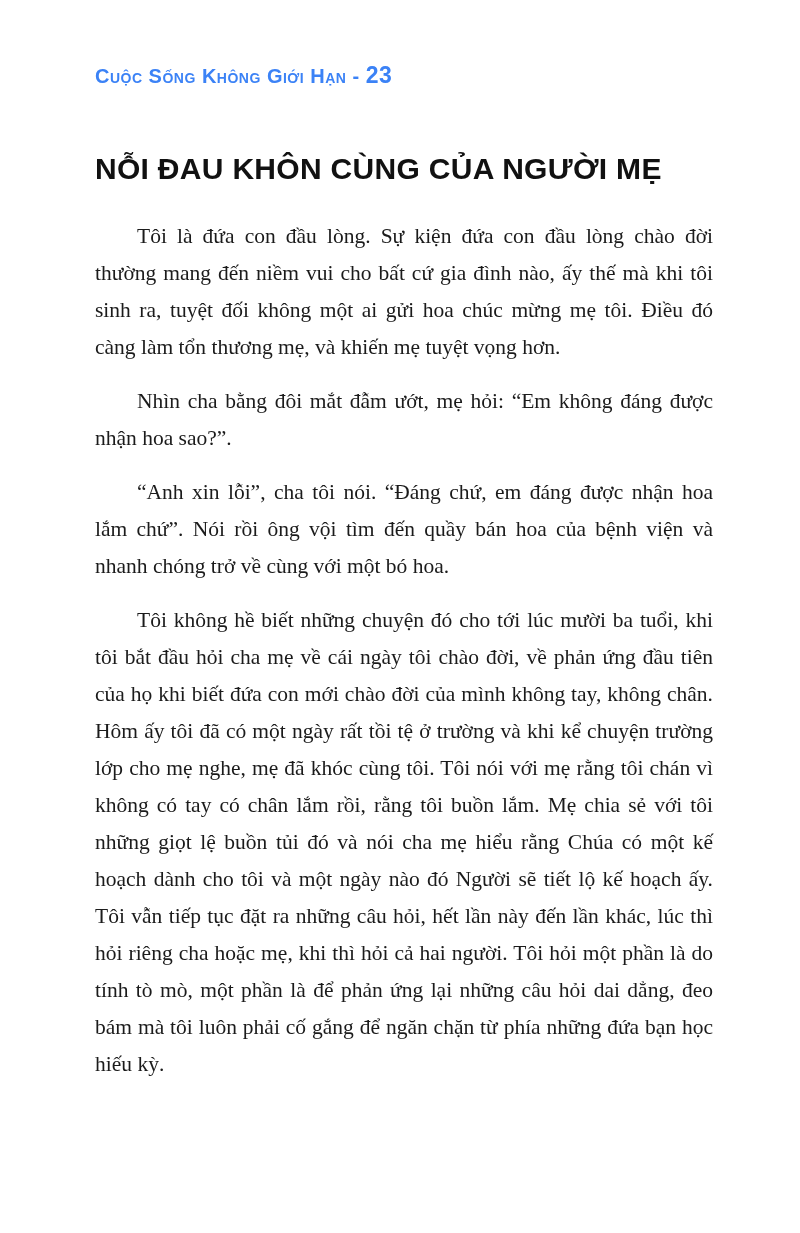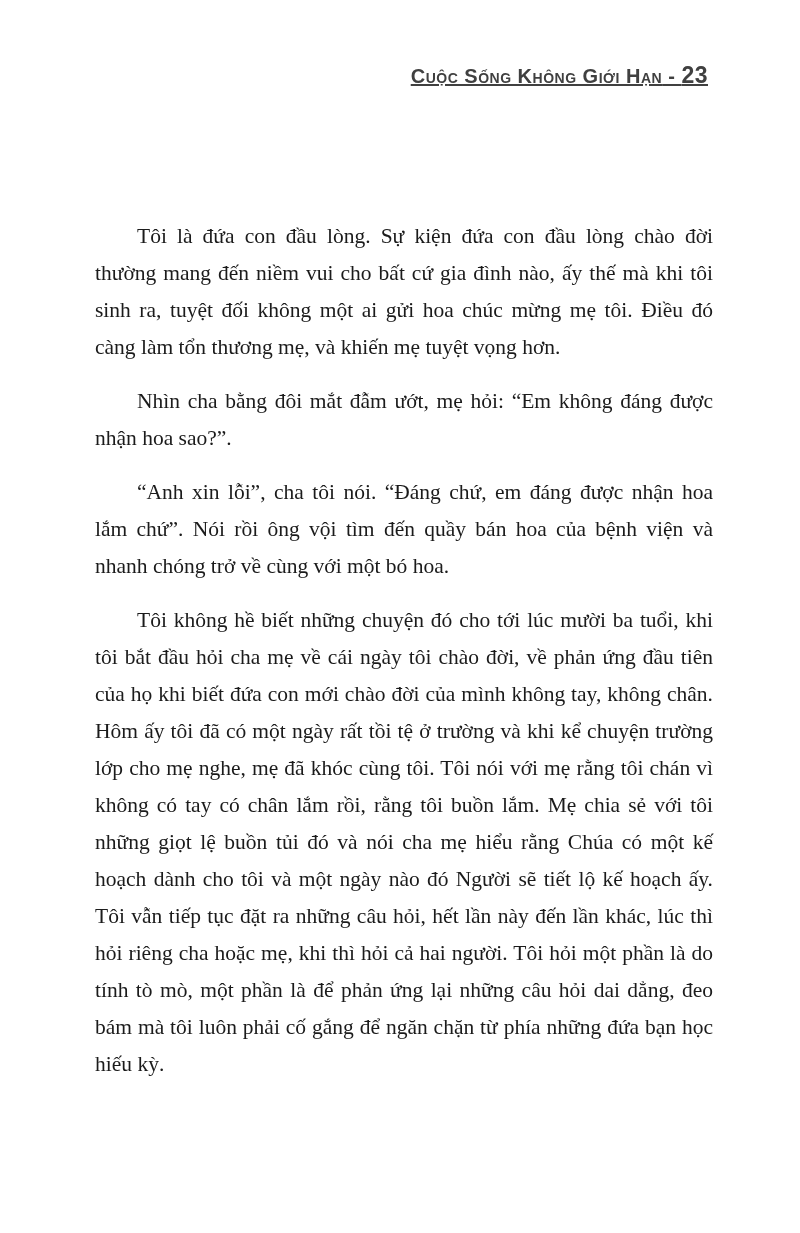--- a/index.html
+++ b/index.html
@@ -15,29 +15,28 @@
     background: #ffffff;
     color: #1a1a1a;
     overflow: hidden;
     box-sizing: border-box;
   }
   .running-header {
     position: absolute;
     top: 62px;
     left: 95px;
     right: 92px;
-    text-align: right;
+    text-align: left;
     font-family: "Liberation Sans", sans-serif;
     font-variant-caps: small-caps;
     font-weight: 700;
     font-size: 20px;
     letter-spacing: 0.5px;
-    color: #404040;
+    color: #3b82f6;
     white-space: nowrap;
-    text-decoration: underline;
   }
   .running-header .page-number {
     font-variant-caps: normal;
     font-size: 23px;
     font-weight: 800;
   }
   .chapter-title {
     position: absolute;
     top: 152px;
     left: 95px;
@@ -72,20 +71,21 @@
 </style>
 </head>
 <body>
 
 <div class="page">
 
   <div class="running-header">
     <span>Cuộc Sống Không Giới Hạn</span><span> - </span><span class="page-number">23</span>
   </div>
 
+  <h1 class="chapter-title">NỖI ĐAU KHÔN CÙNG CỦA NGƯỜI MẸ</h1>
 
   <div class="body-text">
     <p>Tôi là đứa con đầu lòng. Sự kiện đứa con đầu lòng chào đời thường mang đến niềm vui cho bất cứ gia đình nào, ấy thế mà khi tôi sinh ra, tuyệt đối không một ai gửi hoa chúc mừng mẹ tôi. Điều đó càng làm tổn thương mẹ, và khiến mẹ tuyệt vọng hơn.</p>
     <p>Nhìn cha bằng đôi mắt đẫm ướt, mẹ hỏi: “Em không đáng được nhận hoa sao?”.</p>
     <p>“Anh xin lỗi”, cha tôi nói. “Đáng chứ, em đáng được nhận hoa lắm chứ”. Nói rồi ông vội tìm đến quầy bán hoa của bệnh viện và nhanh chóng trở về cùng với một bó hoa.</p>
     <p>Tôi không hề biết những chuyện đó cho tới lúc mười ba tuổi, khi tôi bắt đầu hỏi cha mẹ về cái ngày tôi chào đời, về phản ứng đầu tiên của họ khi biết đứa con mới chào đời của mình không tay, không chân. Hôm ấy tôi đã có một ngày rất tồi tệ ở trường và khi kể chuyện trường lớp cho mẹ nghe, mẹ đã khóc cùng tôi. Tôi nói với mẹ rằng tôi chán vì không có tay có chân lắm rồi, rằng tôi buồn lắm. Mẹ chia sẻ với tôi những giọt lệ buồn tủi đó và nói cha mẹ hiểu rằng Chúa có một kế hoạch dành cho tôi và một ngày nào đó Người sẽ tiết lộ kế hoạch ấy. Tôi vẫn tiếp tục đặt ra những câu hỏi, hết lần này đến lần khác, lúc thì hỏi riêng cha hoặc mẹ, khi thì hỏi cả hai người. Tôi hỏi một phần là do tính tò mò, một phần là để phản ứng lại những câu hỏi dai dẳng, đeo bám mà tôi luôn phải cố gắng để ngăn chặn từ phía những đứa bạn học hiếu kỳ.</p>
   </div>
 
 </div>
 

